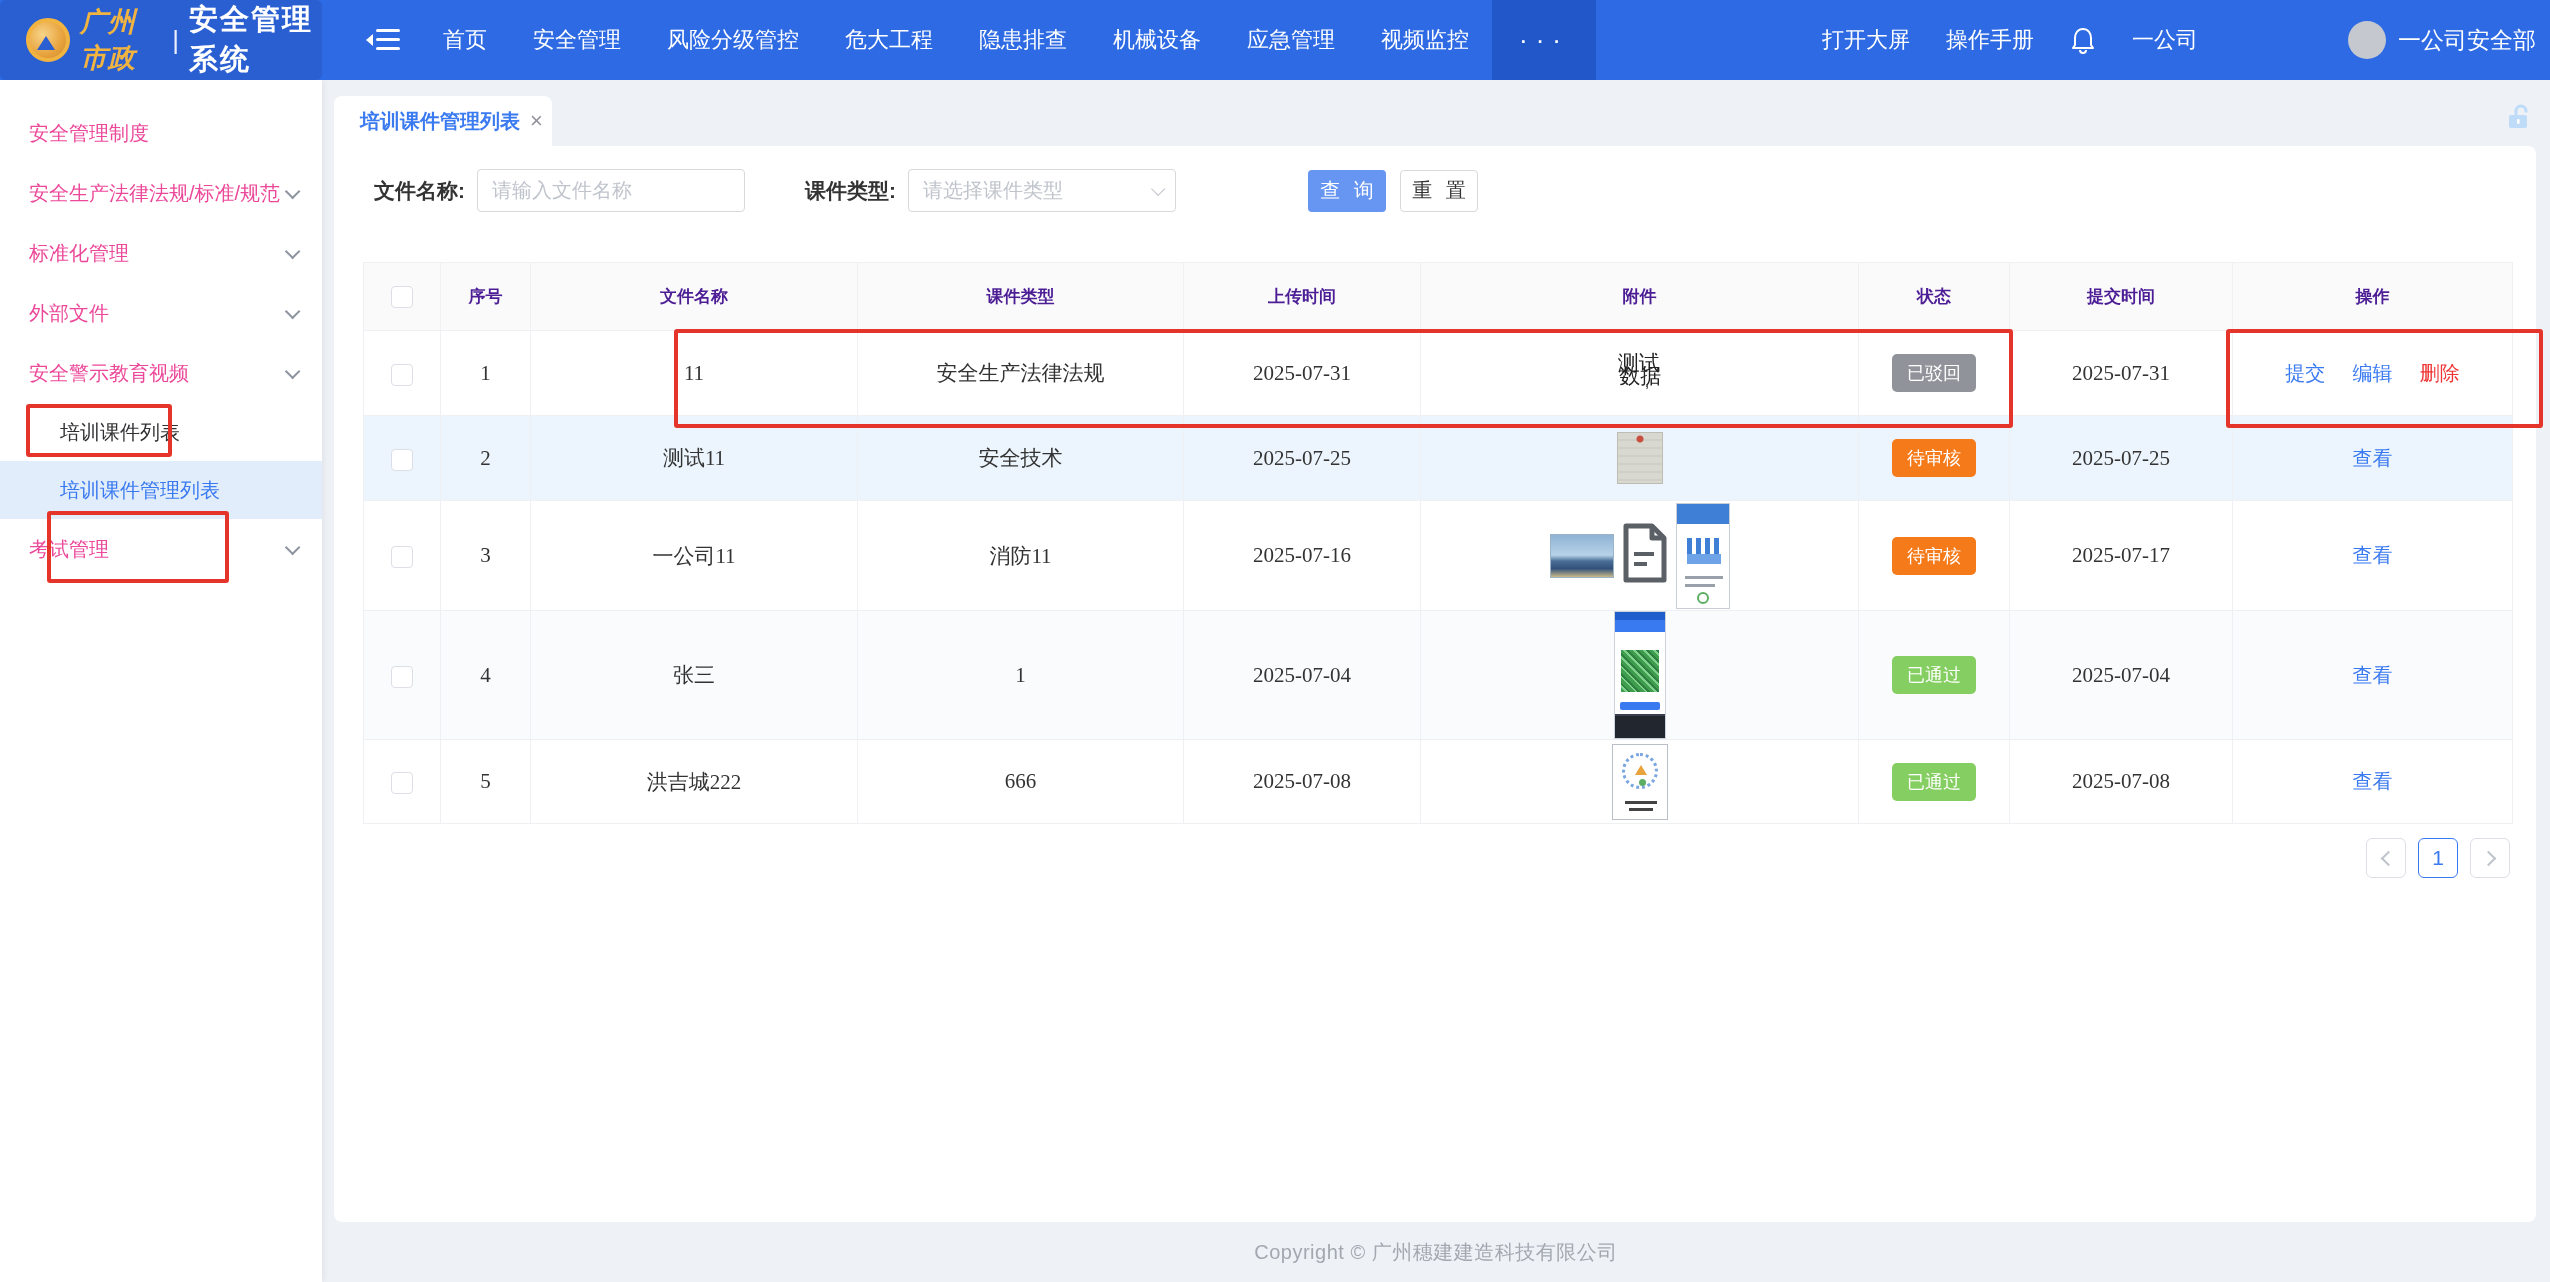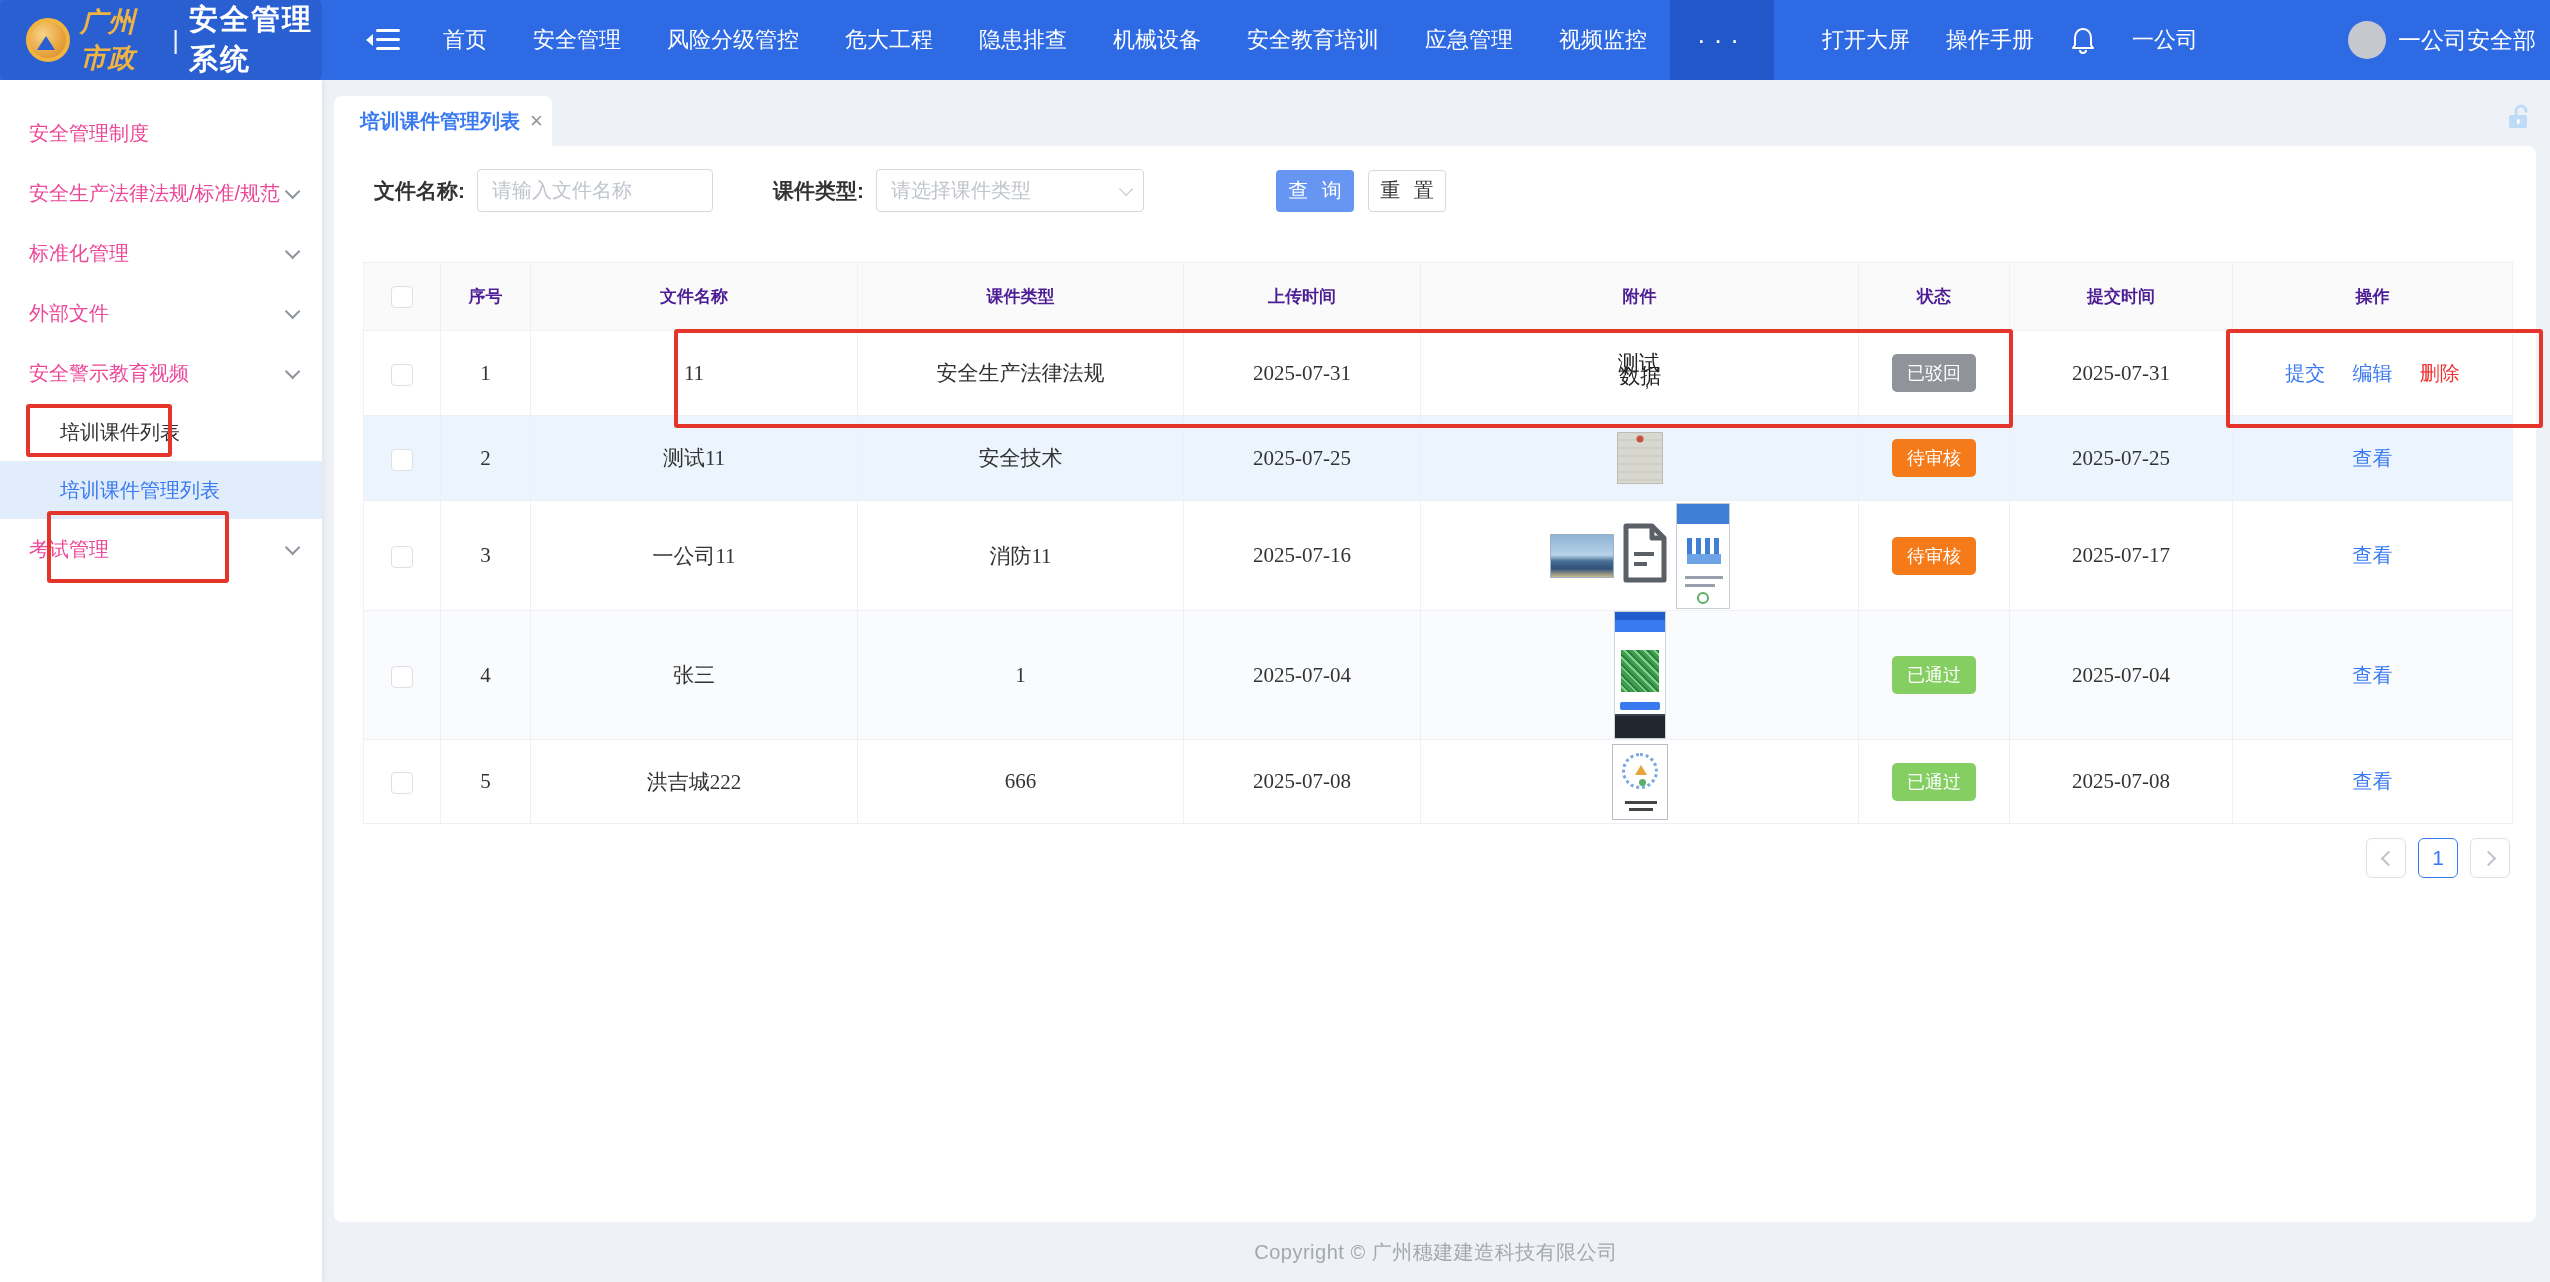--- a/index.html
+++ b/index.html
@@ -57,21 +57,21 @@
     border-radius:8px 8px 0 0; display:flex; align-items:center; padding:0 14px 0 16px; cursor:pointer; }
   .tab-label { color:#3a7af0; font-size:20px; font-weight:bold; margin:0 10px; white-space:nowrap; }
   .tab-close { color:#909399; font-size:22px; cursor:pointer; line-height:1; }
   .lock-icon { position:absolute; right:16px; top:22px; }
   
   .card { position:absolute; left:334px; top:146px; width:2202px; height:1076px;
     background:#ffffff; border-radius:0 8px 8px 8px; }
   
   .filters { display:flex; align-items:center; padding-top:23px; padding-left:40px; height:66px; }
   .f-label { font-size:21px; font-weight:bold; color:#333; white-space:nowrap; }
-  .f-input { width:236px; height:43px; border:1px solid #d9d9d9; border-radius:4px; margin-left:12px;
+  .f-input { width:268px; height:43px; border:1px solid #d9d9d9; border-radius:4px; margin-left:12px;
     font-size:20px; padding:0 14px; color:#333; outline:none; font-family:inherit; }
   .f-input::placeholder { color:#c0c4cc; }
   .f-select { width:268px; height:43px; border:1px solid #d9d9d9; border-radius:4px; margin-left:12px;
     display:flex; align-items:center; padding:0 14px; cursor:pointer; background:#fff; }
   .f-select .ph { color:#c0c4cc; font-size:20px; flex:1; white-space:nowrap; }
   .sel-chev { width:10px; height:10px; border-right:1.5px solid #c0c4cc; border-bottom:1.5px solid #c0c4cc;
     transform:rotate(45deg) translateY(-3px); }
   .ml-type { margin-left:60px; }
   .btns { margin-left:132px; display:flex; }
   .btn { height:42px; width:78px; border-radius:4px; font-size:20px; display:flex; align-items:center;
@@ -172,21 +172,20 @@
       <i></i>
       <i></i>
     </div>
   <nav class="nav-menu">
       <div class="nav-item">首页</div>
       <div class="nav-item">安全管理</div>
       <div class="nav-item">风险分级管控</div>
       <div class="nav-item">危大工程</div>
       <div class="nav-item">隐患排查</div>
       <div class="nav-item">机械设备</div>
-      <div class="nav-item">安全教育培训</div>
       <div class="nav-item">应急管理</div>
       <div class="nav-item">视频监控</div>
     </nav>
   <div class="nav-more">···</div>
   <div class="nav-right">
     <span class="nav-text">打开大屏</span>
     <span class="nav-text">操作手册</span>
     <span class="bell">
       <svg width="26" height="28" viewBox="0 0 26 28">
         <path d="M13 3 C8 3 5 7 5 12 L5 19 L3 22 L23 22 L21 19 L21 12 C21 7 18 3 13 3 Z" fill="none" stroke="#ffffff" stroke-width="2" stroke-linejoin="round"></path>

